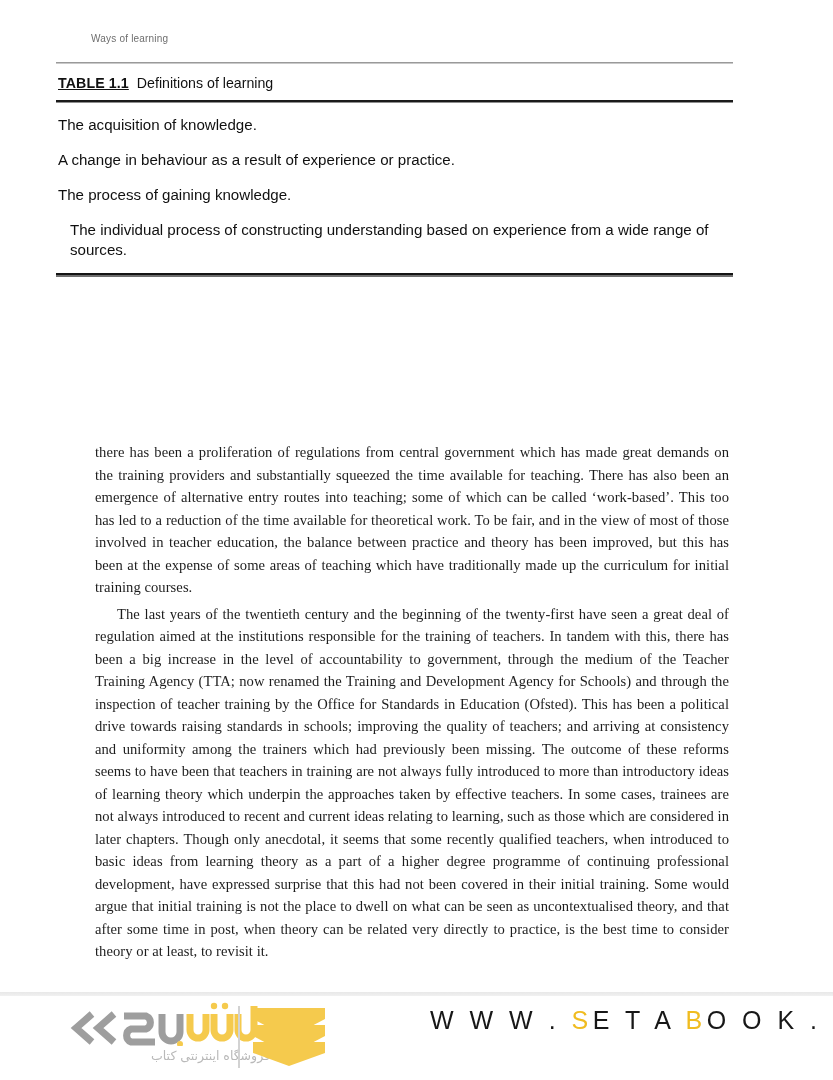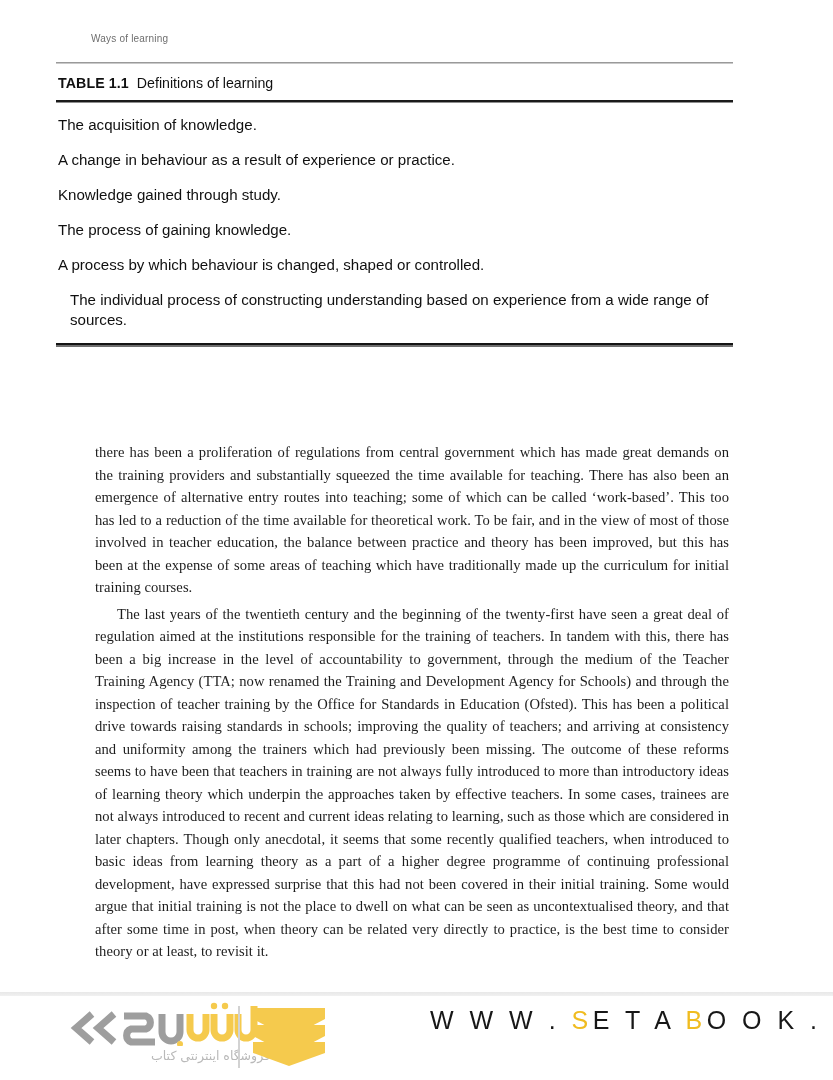--- a/index.html
+++ b/index.html
@@ -58,20 +58,21 @@
   .table-caption {
     padding: 11px 0 9px 2px;
     font-family: "Liberation Sans", sans-serif;
     font-size: 14.2px;
     color: #111;
     white-space: nowrap;
   }
   .table-caption .tnum {
     font-weight: bold;
     letter-spacing: 0.1px;
+    text-decoration: underline;
   }
   .table-caption .tlabel {
     font-weight: normal;
     margin-left: 8px;
   }
   .table-rows {
     padding: 12px 0 11px 2px;
   }
   .table-row {
     font-family: "Liberation Sans", sans-serif;
@@ -212,23 +213,21 @@
 
     <div class="table-caption">
       <span class="tnum">TABLE 1.1</span><span class="tlabel">Definitions of learning</span>
     </div>
 
     <div class="rule-mid"></div>
 
     <div class="table-rows">
       <div class="table-row">The acquisition of knowledge.</div>
       <div class="table-row">A change in behaviour as a result of experience or practice.</div>
-      <div class="table-row">Knowledge gained through study.</div>
       <div class="table-row">The process of gaining knowledge.</div>
-      <div class="table-row">A process by which behaviour is changed, shaped or controlled.</div>
       <div class="table-row">The individual process of constructing understanding based on experience from a wide range of sources.</div>
     </div>
 
     <div class="rule-bottom"></div>
   </div>
 
   <div class="body-col">
     <p class="body-p">there has been a proliferation of regulations from central government which has made great demands on the training providers and substantially squeezed the time available for teaching. There has also been an emergence of alternative entry routes into teaching; some of which can be called ‘work-based’. This too has led to a reduction of the time available for theoretical work. To be fair, and in the view of most of those involved in teacher education, the balance between practice and theory has been improved, but this has been at the expense of some areas of teaching which have traditionally made up the curriculum for initial training courses.</p>
     <p class="body-p indented">The last years of the twentieth century and the beginning of the twenty-first have seen a great deal of regulation aimed at the institutions responsible for the training of teachers. In tandem with this, there has been a big increase in the level of accountability to government, through the medium of the Teacher Training Agency (TTA; now renamed the Training and Development Agency for Schools) and through the inspection of teacher training by the Office for Standards in Education (Ofsted). This has been a political drive towards raising standards in schools; improving the quality of teachers; and arriving at consistency and uniformity among the trainers which had previously been missing. The outcome of these reforms seems to have been that teachers in training are not always fully introduced to more than introductory ideas of learning theory which underpin the approaches taken by effective teachers. In some cases, trainees are not always introduced to recent and current ideas relating to learning, such as those which are considered in later chapters. Though only anecdotal, it seems that some recently qualified teachers, when introduced to basic ideas from learning theory as a part of a higher degree programme of continuing professional development, have expressed surprise that this had not been covered in their initial training. Some would argue that initial training is not the place to dwell on what can be seen as uncontextualised theory, and that after some time in post, when theory can be related very directly to practice, is the best time to consider theory or at least, to revisit it.</p>
   </div>

